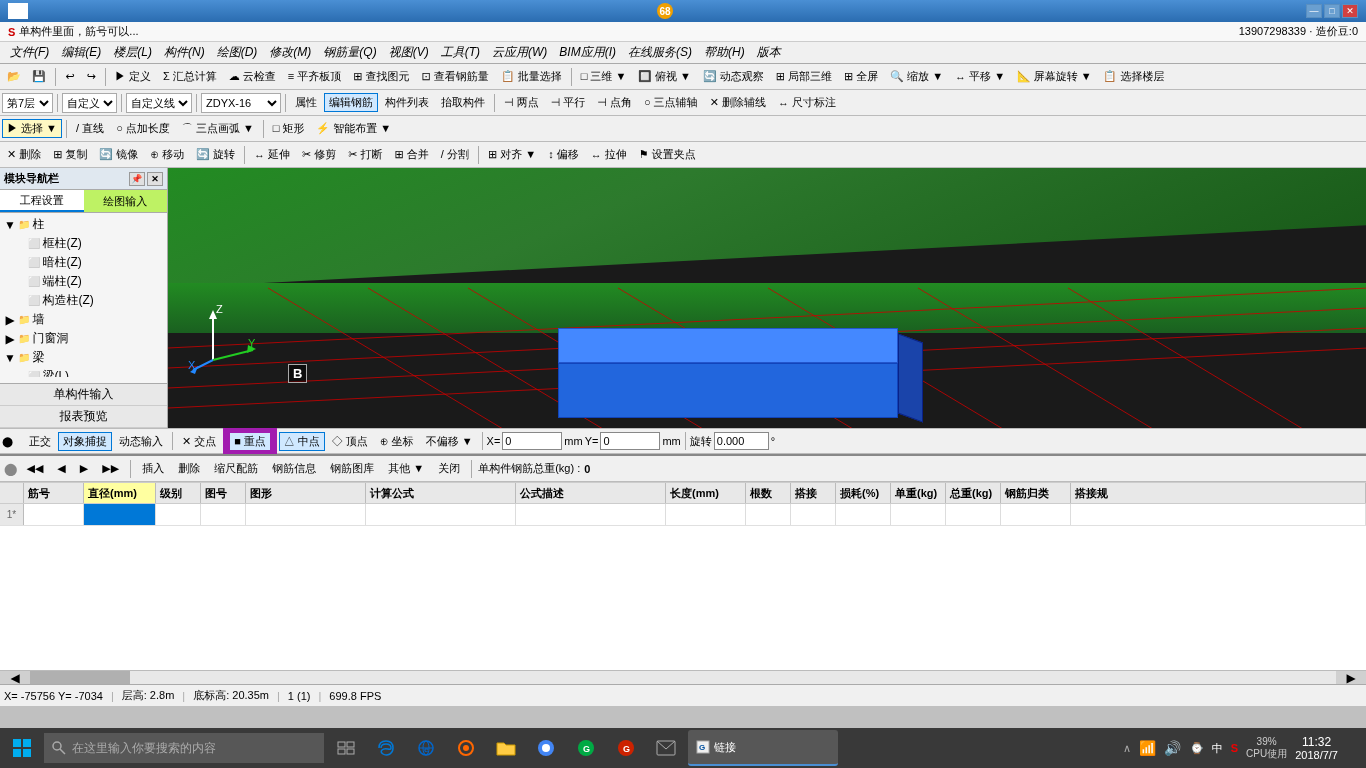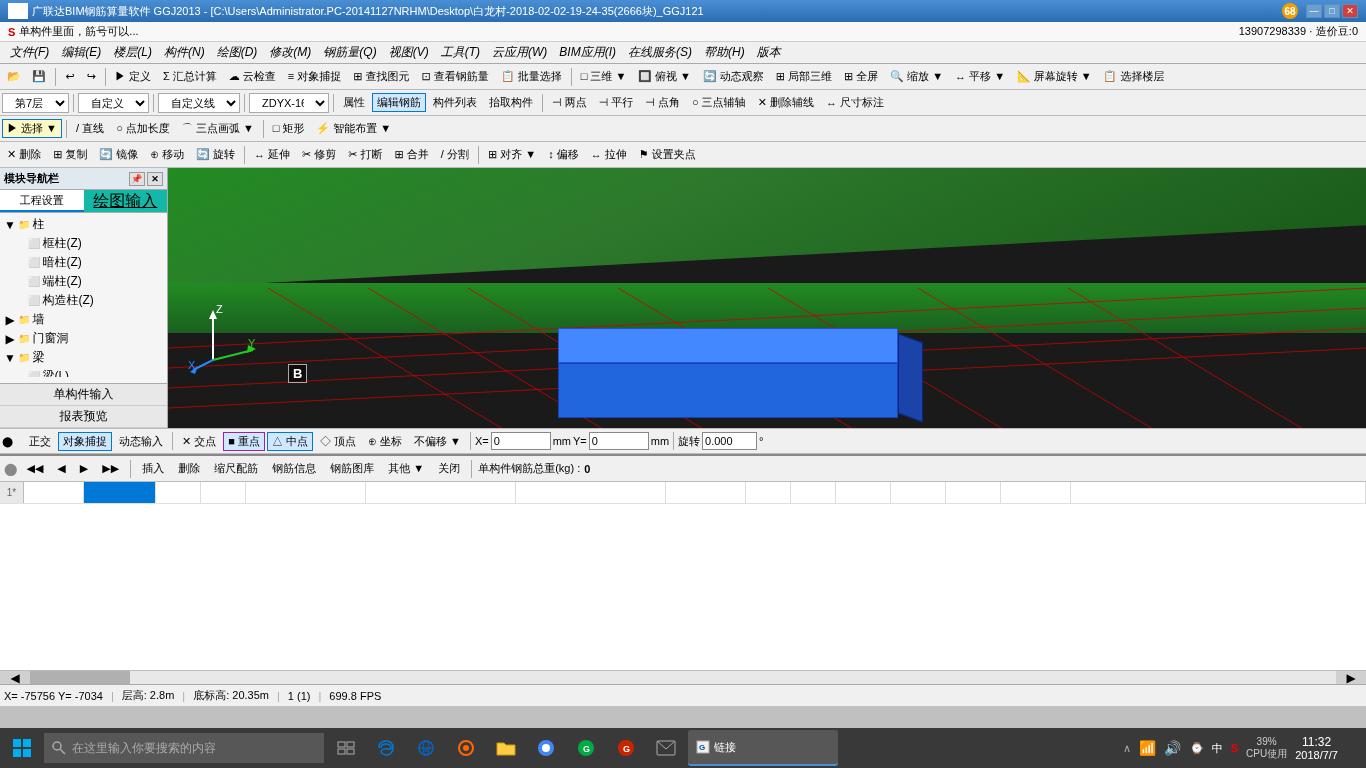--- a/index.html
+++ b/index.html
@@ -61,31 +61,30 @@
 
     
     #taskbar { position: fixed; bottom: 0; left: 0; width: 1366px; height: 40px; background: rgba(0,0,0,0.7); display: flex; align-items: center; padding: 0 4px; gap: 4px; z-index: 1000; }
     #search-bar { flex: 0 0 280px; height: 30px; background: rgba(255,255,255,0.15); border-radius: 0; display: flex; align-items: center; padding: 0 8px; color: #ccc; font-size: 12px; }
     .taskbar-icon { width: 36px; height: 36px; display: flex; align-items: center; justify-content: center; cursor: pointer; border-radius: 3px; }
     .taskbar-app { height: 36px; min-width: 150px; background: rgba(255,255,255,0.15); border-bottom: 2px solid #4a8fd4; display: flex; align-items: center; padding: 0 8px; gap: 4px; cursor: pointer; font-size: 11px; color: white; border-radius: 3px; }
     .taskbar-right { margin-left: auto; display: flex; align-items: center; gap: 8px; color: white; font-size: 11px; padding: 0 8px; }
     .sys-time { text-align: center; }
     
     
-    .tb-select { height: 20px; border: 1px solid #aaa; background: white; font-size: 11px; padding: 0 8px; }
+    .tb-select { height: 20px; border: 1px solid #aaa; background: white; font-size: 11px; padding: 0 0; }
     .coord-input { width: 60px; height: 18px; border: 1px solid #888; background: white; font-size: 11px; padding: 0 2px; }
     
     .row-num { width: 24px; background: #e8e8e8; border-right: 1px solid #bbb; display: flex; align-items: center; justify-content: center; font-size: 10px; color: #666; flex-shrink: 0; height: 100%; }
   </style>
 </head>
 <body>
 
 <div id="titlebar">
   <span style="width:20px; height:16px; background:#fff; display:inline-block; margin-right:4px; font-size:10px; text-align:center; line-height:16px;">G</span>
-  <span style="flex:1; overflow:hidden; text-overflow:ellipsis; white-space:nowrap;">广联达BIM钢筋算量软件 GGJ2013 - [C:\Users\Administrator.PC-20141127NRHM\Desktop\白龙村-2018-02-02-19-24-35(2666块)_GGJ121</span>
   <div style="display:flex; align-items:center; gap:2px; margin-right:8px;">
     <span style="background:#f0a000; border-radius:50%; width:16px; height:16px; display:flex; align-items:center; justify-content:center; font-size:10px; font-weight:bold; color:white;">68</span>
   </div>
   <div class="win-buttons">
     <div class="win-btn">—</div>
     <div class="win-btn">□</div>
     <div class="win-btn close">✕</div>
   </div>
 </div>
 
@@ -119,21 +118,21 @@
 <div id="toolbar1">
   <div class="tb-btn">📂</div>
   <div class="tb-btn">💾</div>
   <div class="tb-sep"></div>
   <div class="tb-btn">↩</div>
   <div class="tb-btn">↪</div>
   <div class="tb-sep"></div>
   <div class="tb-btn">▶ 定义</div>
   <div class="tb-btn">Σ 汇总计算</div>
   <div class="tb-btn">☁ 云检查</div>
-  <div class="tb-btn">≡ 对象捕捉</div>
+  <div class="tb-btn">≡ 平齐板顶</div>
   <div class="tb-btn">⊞ 查找图元</div>
   <div class="tb-btn">⊡ 查看钢筋量</div>
   <div class="tb-btn">📋 批量选择</div>
   <div class="tb-sep"></div>
   <div class="tb-btn">□ 三维 ▼</div>
   <div class="tb-btn">🔲 俯视 ▼</div>
   <div class="tb-btn">🔄 动态观察</div>
   <div class="tb-btn">⊞ 局部三维</div>
   <div class="tb-btn">⊞ 全屏</div>
   <div class="tb-btn">🔍 缩放 ▼</div>
@@ -210,21 +209,21 @@
       <div id="left-panel-header">
         <span style="font-size:11px;">模块导航栏</span>
         <div style="display:flex; gap:2px;">
           <div class="panel-btn">📌</div>
           <div class="panel-btn">✕</div>
         </div>
       </div>
 
       <div style="display:flex; border-bottom:1px solid #aaa;">
         <div style="flex:1; height:22px; background:#fff; border-bottom:2px solid #0078d7; display:flex; align-items:center; justify-content:center; cursor:pointer; font-size:11px;">工程设置</div>
-        <div style="flex:1; height:22px; background:#14b8a6; display:flex; align-items:center; justify-content:center; cursor:pointer; font-size:16px;text-decoration:underline;">绘图输入</div>
+        <div style="flex:1; height:22px; background:#bef264; display:flex; align-items:center; justify-content:center; cursor:pointer; font-size:11px;">绘图输入</div>
       </div>
 
       <div id="tree-area">
 
         <div class="tree-item">
           <span class="tree-expand">▼</span>
           <span style="color:#888; font-size:10px;">📁</span>
           <span>柱</span>
         </div>
         <div class="tree-item indent1">
@@ -331,21 +330,21 @@
     </div>
   </div>
 
   <div style="height:26px; background:#f0f0f0; border-bottom:1px solid #bbb; border-top:1px solid #bbb; display:flex; align-items:center; padding:0 2px; gap:2px; font-size:11px;">
     <span style="width:20px; cursor:pointer; font-size:10px;">⬤</span>
     <div class="tb-btn">正交</div>
     <div class="tb-btn" style="background:#d0e8ff; border:1px solid #0078d7;">对象捕捉</div>
     <div class="tb-btn">动态输入</div>
     <div class="tb-sep"></div>
     <div class="tb-btn">✕ 交点</div>
-    <div class="tb-btn" style="background:#d0e8ff; border:1px solid #a21caf;">■ 重点</div>
+    <div class="tb-btn" style="background:#d0e8ff; border:7px solid #a21caf;font-family:Liberation Serif, serif;">■ 重点</div>
     <div class="tb-btn" style="background:#d0e8ff; border:1px solid #0078d7;">△ 中点</div>
     <div class="tb-btn">◇ 顶点</div>
     <div class="tb-btn">⊕ 坐标</div>
     <div class="tb-btn">不偏移 ▼</div>
     <div class="tb-sep"></div>
     <span style="font-size:11px;">X=</span>
     <input class="coord-input" type="text" value="0" style="">
     <span style="font-size:11px;">mm</span>
     <span style="font-size:11px;">Y=</span>
     <input class="coord-input" type="text" value="0" style="">
@@ -372,20 +371,38 @@
       <div class="tb-btn">钢筋图库</div>
       <div class="tb-btn">其他 ▼</div>
       <div class="tb-btn">关闭</div>
       <div class="tb-sep"></div>
       <span style="font-size:11px;">单构件钢筋总重(kg) : </span>
       <span style="font-weight:bold; font-size:11px;">0</span>
     </div>
 
     <div style="flex:1; display:flex; flex-direction:column; overflow:hidden;">
 
+      <div id="table-header">
+        <div class="th-cell" style="width:24px;"></div>
+        <div class="th-cell" style="width:60px;">筋号</div>
+        <div class="th-cell" style="width:72px; background:#ffffa0;">直径(mm)</div>
+        <div class="th-cell" style="width:45px;">级别</div>
+        <div class="th-cell" style="width:45px;">图号</div>
+        <div class="th-cell" style="width:120px;">图形</div>
+        <div class="th-cell" style="width:150px;">计算公式</div>
+        <div class="th-cell" style="width:150px;">公式描述</div>
+        <div class="th-cell" style="width:80px;">长度(mm)</div>
+        <div class="th-cell" style="width:45px;">根数</div>
+        <div class="th-cell" style="width:45px;">搭接</div>
+        <div class="th-cell" style="width:55px;">损耗(%)</div>
+        <div class="th-cell" style="width:55px;">单重(kg)</div>
+        <div class="th-cell" style="width:55px;">总重(kg)</div>
+        <div class="th-cell" style="width:70px;">钢筋归类</div>
+        <div class="th-cell" style="flex:1;">搭接规</div>
+      </div>
 
       <div id="table-body">
         <div class="tr-row">
           <div class="row-num">1*</div>
           <div class="td-cell" style="width:60px;"></div>
           <div class="td-cell selected" style="width:72px;"></div>
           <div class="td-cell" style="width:45px;"></div>
           <div class="td-cell" style="width:45px;"></div>
           <div class="td-cell" style="width:120px;"></div>
           <div class="td-cell" style="width:150px;"></div>

